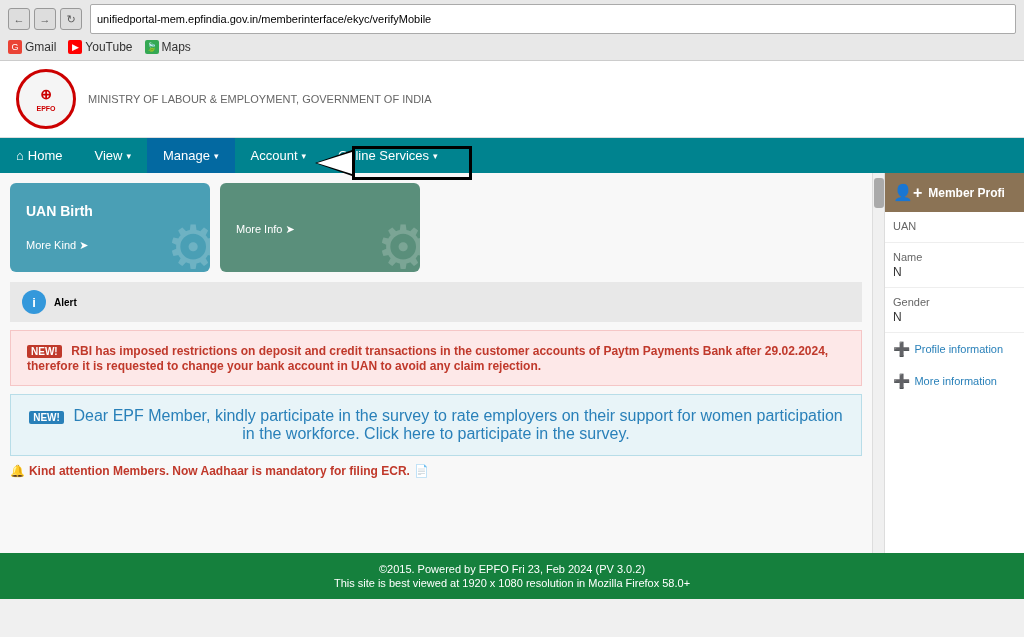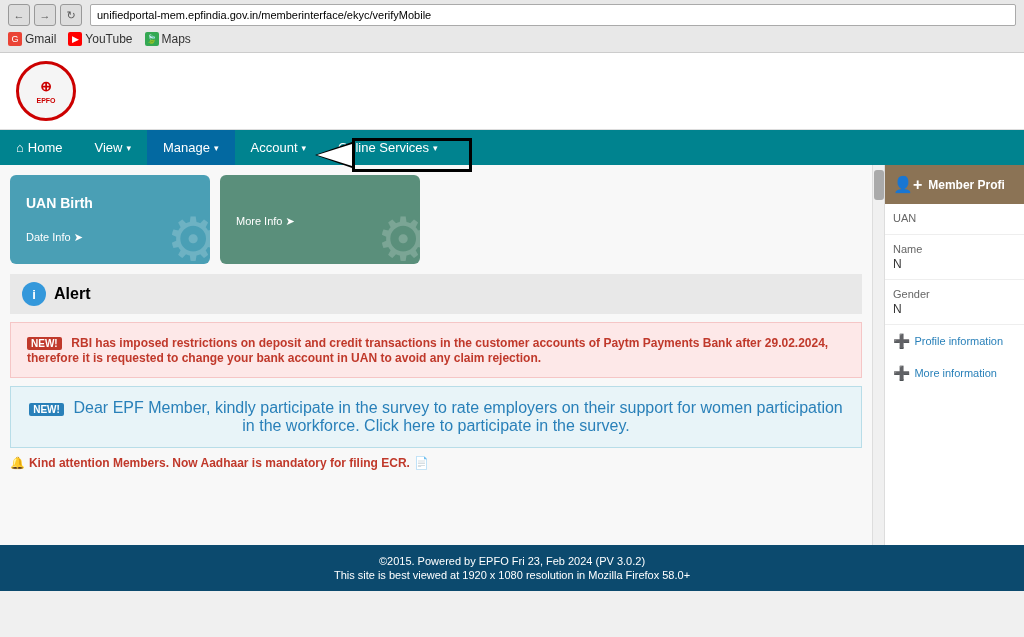--- a/index.html
+++ b/index.html
@@ -3,21 +3,21 @@
   <meta charset="utf-8">
   <style>
     * { margin: 0; padding: 0; box-sizing: border-box; }
     body { font-family: Arial, sans-serif; font-size: 13px; background: #f0f0f0; width: 1024px; height: 637px; overflow: hidden; }
 
     
     .browser-chrome { background: #e8e8e8; padding: 4px 8px; border-bottom: 1px solid #ccc; }
     .browser-toolbar { display: flex; align-items: center; gap: 8px; margin-bottom: 4px; }
     .nav-buttons { display: flex; gap: 4px; }
     .nav-btn { width: 22px; height: 22px; border: 1px solid #999; border-radius: 3px; background: #ddd; cursor: pointer; display: flex; align-items: center; justify-content: center; font-size: 11px; color: #555; }
-    .address-bar { flex: 1; height: 22px; border: 1px solid #aaa; border-radius: 2px; padding: 0 6px; font-size: 11px; background: white; }
+    .address-bar { flex: 1; height: 30px; border: 1px solid #aaa; border-radius: 2px; padding: 0 6px; font-size: 11px; background: white; }
     .bookmarks-bar { display: flex; align-items: center; gap: 12px; padding: 2px 0; }
     .bookmark-item { display: flex; align-items: center; gap: 3px; font-size: 12px; color: #333; cursor: pointer; }
     .bookmark-icon { width: 14px; height: 14px; border-radius: 2px; display: flex; align-items: center; justify-content: center; font-size: 9px; }
     .gmail-icon { background: #ea4335; color: white; }
     .youtube-icon { background: #ff0000; color: white; }
     .maps-icon { background: #34a853; color: white; }
 
     
     .site-wrapper { background: white; }
 
@@ -48,21 +48,21 @@
     .uan-cards { display: flex; gap: 10px; margin-bottom: 10px; }
     .uan-card { background: #4a9fb5; border-radius: 6px; padding: 20px 16px; color: white; width: 200px; cursor: pointer; position: relative; overflow: hidden; }
     .uan-card-title { font-size: 14px; font-weight: bold; margin-bottom: 20px; }
     .uan-card-more { font-size: 11px; }
     .gear-icon { position: absolute; right: -10px; bottom: -10px; font-size: 60px; color: rgba(255,255,255,0.2); }
 
     
     .alert-section { margin-bottom: 8px; }
     .alert-header { display: flex; align-items: center; gap: 8px; background: #e8e8e8; padding: 8px 12px; }
     .alert-icon { width: 24px; height: 24px; background: #3498db; border-radius: 50%; color: white; display: flex; align-items: center; justify-content: center; font-weight: bold; font-size: 13px; }
-    .alert-title { font-weight: bold; font-size: 16px; }
+    .alert-title { font-weight: bold; font-size: 10px; }
     .alert-box-red { background: #fde8e8; border: 1px solid #f5c6c6; padding: 12px 16px; margin: 8px 0; }
     .alert-box-red .new-badge { background: #c0392b; color: white; font-size: 10px; font-weight: bold; padding: 1px 4px; border-radius: 2px; margin-right: 6px; }
     .alert-box-blue { background: #e8f4f8; border: 1px solid #b8dde8; padding: 12px 16px; margin: 8px 0; text-align: center; }
     .alert-box-blue .new-badge { background: #2980b9; color: white; font-size: 10px; font-weight: bold; padding: 1px 4px; border-radius: 2px; margin-right: 6px; }
     .alert-text-red { color: #c0392b; font-weight: bold; font-size: 12px; }
     .alert-text-blue { color: #2980b9; font-size: 16px; }
     .attention-line { color: #c0392b; font-size: 12px; font-weight: bold; margin-top: 8px; display: flex; align-items: center; gap: 4px; }
 
     
     .right-panel { width: 140px; background: white; border-left: 1px solid #ddd; }
@@ -72,21 +72,21 @@
     .profile-label { font-size: 11px; color: #666; margin-bottom: 2px; }
     .profile-value { font-size: 12px; color: #333; }
     .profile-link { color: #2980b9; font-size: 11px; display: flex; align-items: center; gap: 4px; padding: 8px; cursor: pointer; }
     .plus-icon { color: #e67e22; font-size: 14px; }
 
     
     .scroll-track { width: 12px; background: #f0f0f0; border-left: 1px solid #ddd; display: flex; flex-direction: column; align-items: center; }
     .scroll-thumb { width: 10px; background: #aaa; height: 30px; border-radius: 3px; margin-top: 5px; }
 
     
-    .site-footer { background: #0c4a6e; color: white; text-align: center; padding: 8px; font-size: 11px; }
+    .site-footer { background: #15803d; color: white; text-align: center; padding: 8px; font-size: 11px; }
     .site-footer p { margin: 2px 0; }
   </style>
 </head>
 <body>
 
 <div>
   <div class="browser-chrome">
     <div class="browser-toolbar">
       <div class="nav-buttons">
         <div class="nav-btn">←</div>
@@ -115,20 +115,21 @@
 <div class="site-wrapper">
 
   <div class="site-header">
     <div class="logo-circle">
       <div style="text-align:center; font-size:7px; line-height:1.3;">
         <div style="font-size:14px; color:#c00;">⊕</div>
         <div>EPFO</div>
       </div>
     </div>
     <div class="org-info">
+      <p>MINISTRY OF LABOUR &amp; EMPLOYMENT, GOVERNMENT OF INDIA</p>
     </div>
   </div>
 
   <div class="main-nav" style="position:relative;">
     <div class="nav-item">
       <span>⌂</span>
       <span>Home</span>
     </div>
     <div class="nav-item">
       <span>View</span>
@@ -155,21 +156,21 @@
     </div>
   </div>
 
   <div class="content-area">
     <div class="main-content">
 
       <div class="uan-cards">
         <div class="uan-card">
           <div class="uan-card-title">UAN Birth</div>
           <div class="uan-card-more">
-            <span>Date Info</span> ➤
+            <span>More Kind</span> ➤
           </div>
           <div class="gear-icon">⚙</div>
         </div>
         <div class="uan-card" style="background:#5a8f7b;">
           <div class="uan-card-title"></div>
           <div class="uan-card-more">More Info ➤</div>
           <div class="gear-icon">⚙</div>
         </div>
       </div>
 

